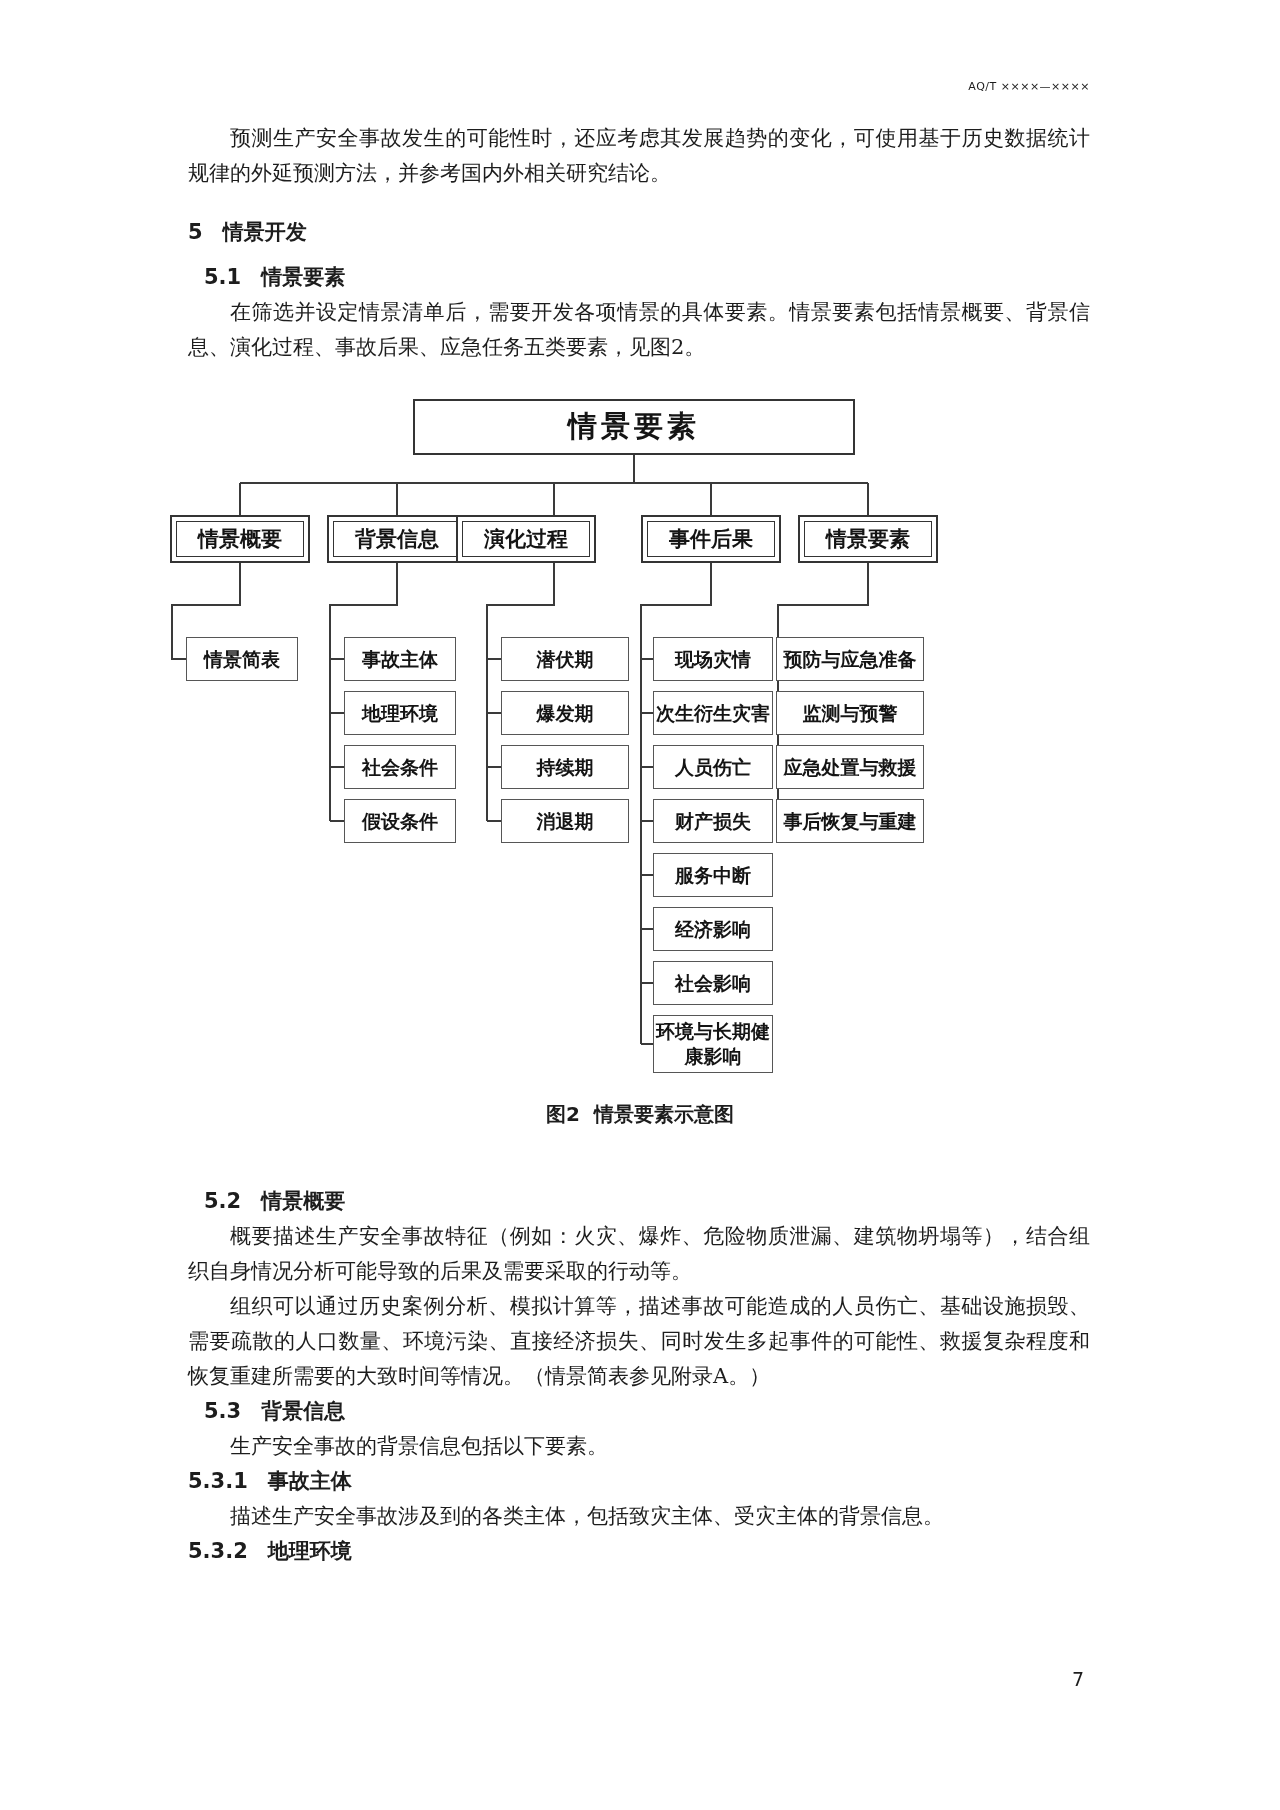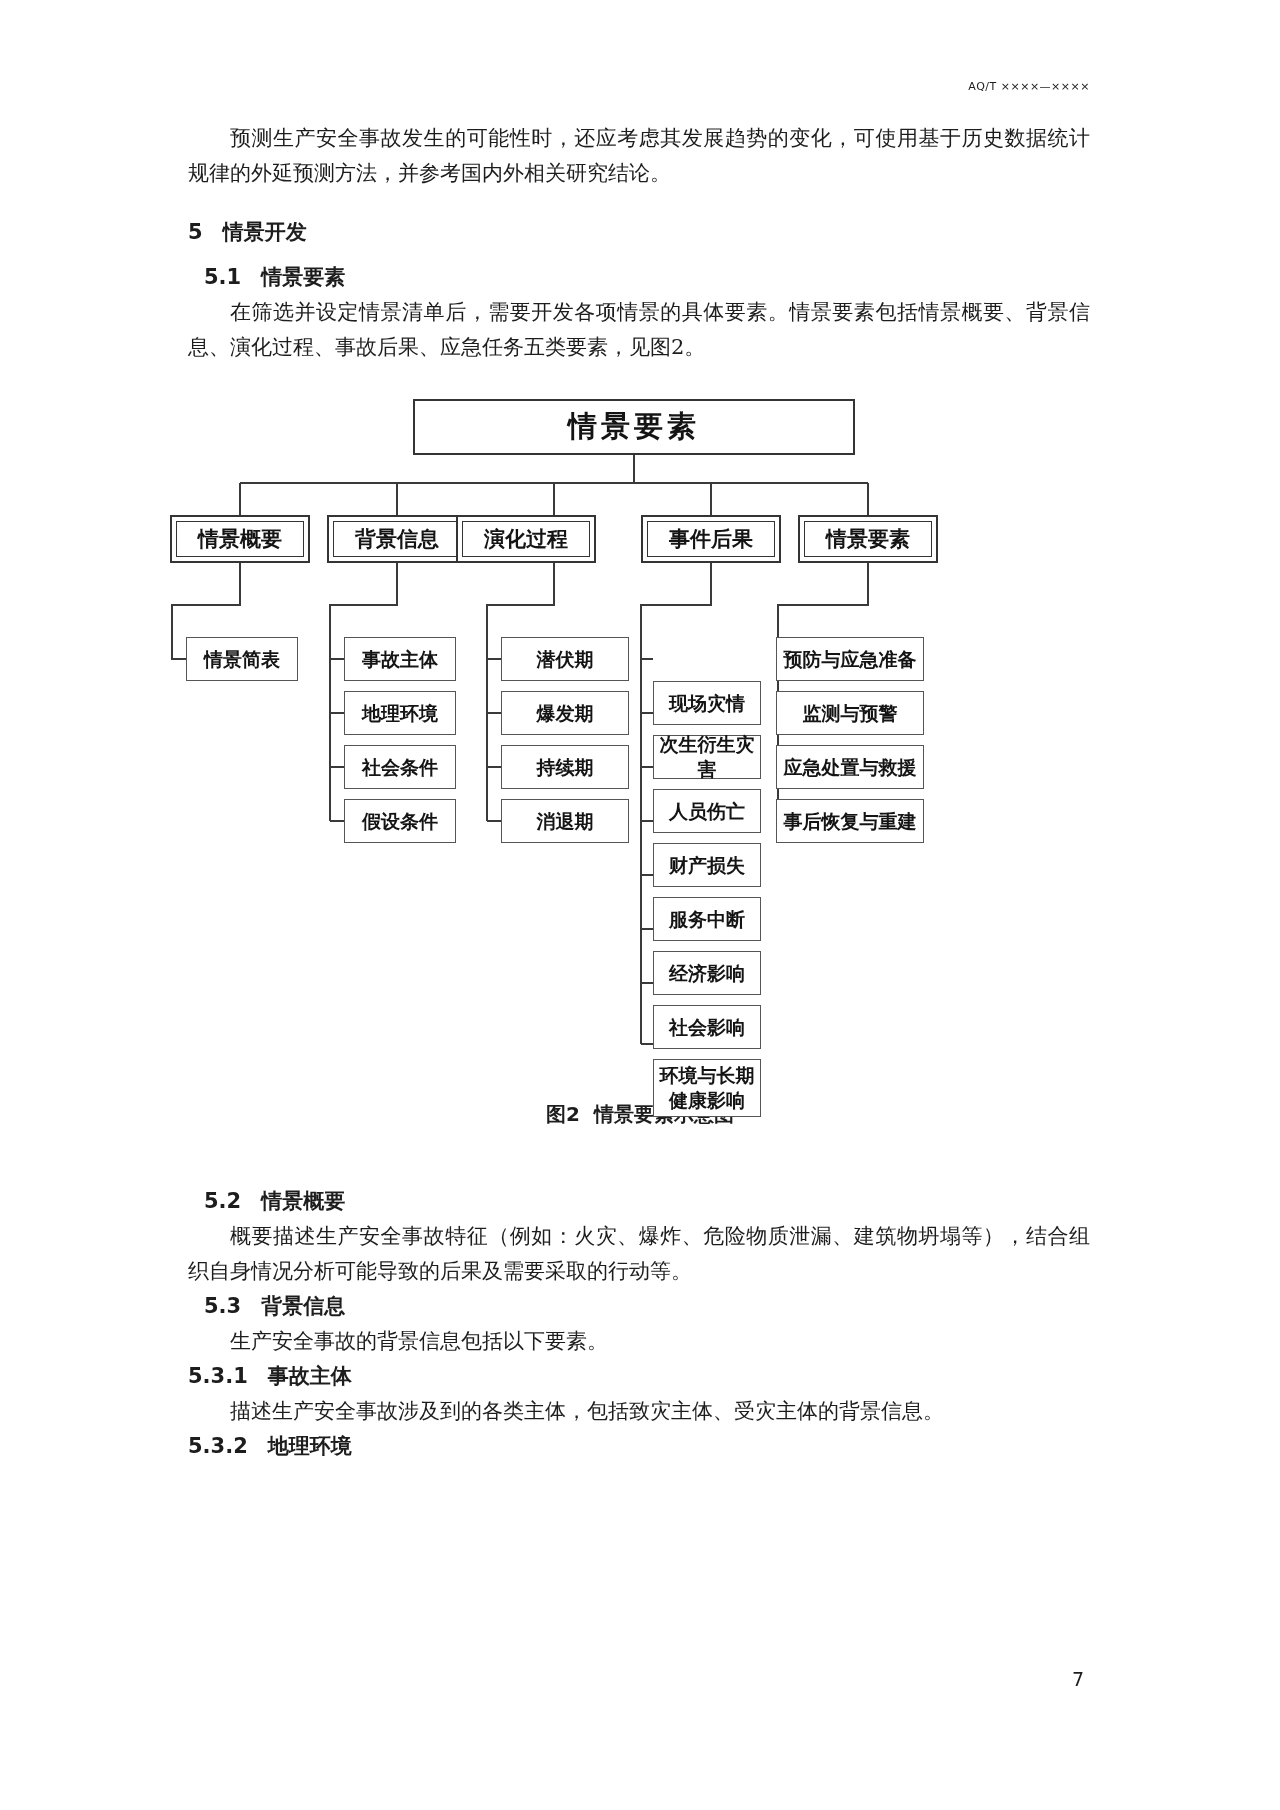--- a/index.html
+++ b/index.html
@@ -73,21 +73,21 @@
   .lv3{
     height:44px;
     border:1.5px solid #565656;
     font-size:19px;
     line-height:1.3;
     padding:16px 1px;
   }
   .c1{left:186px;width:112px;}
   .c2{left:344px;width:112px;}
   .c3{left:501px;width:128px;}
-  .c4{left:653px;width:108px;margin-top:44px;}
+  .c4{left:653px;width:120px;}
   .c5{left:776px;width:148px;}
   .r0{top:248px}.r1{top:302px}.r2{top:356px}.r3{top:410px}
   .r4{top:464px}.r5{top:518px}.r6{top:572px}
   .r7tall{top:626px;height:58px;}
   .caption{
     margin-left:-188px;margin-right:-190px;
     text-align:center;
     font-family:"DejaVu Sans","Liberation Sans",sans-serif;
     font-weight:bold;
     font-size:20px;
@@ -174,20 +174,21 @@
   <div class="caption">
     <span class="cl">图2</span><span>情景要素示意图</span>
   </div>
 
   <div class="hd sub-indent" style="margin-top:56px">
     <span class="hnum">5.2</span>
     <span>情景概要</span>
   </div>
 
   <p class="body">概要描述生产安全事故特征（例如：火灾、爆炸、危险物质泄漏、建筑物坍塌等），结合组织自身情况分析可能导致的后果及需要采取的行动等。</p>
+  <p class="body">组织可以通过历史案例分析、模拟计算等，描述事故可能造成的人员伤亡、基础设施损毁、需要疏散的人口数量、环境污染、直接经济损失、同时发生多起事件的可能性、救援复杂程度和恢复重建所需要的大致时间等情况。（情景简表参见附录A。）</p>
 
   <div class="hd sub-indent">
     <span class="hnum">5.3</span>
     <span>背景信息</span>
   </div>
 
   <p class="body">生产安全事故的背景信息包括以下要素。</p>
 
   <div class="hd">
     <span class="hnum">5.3.1</span>

